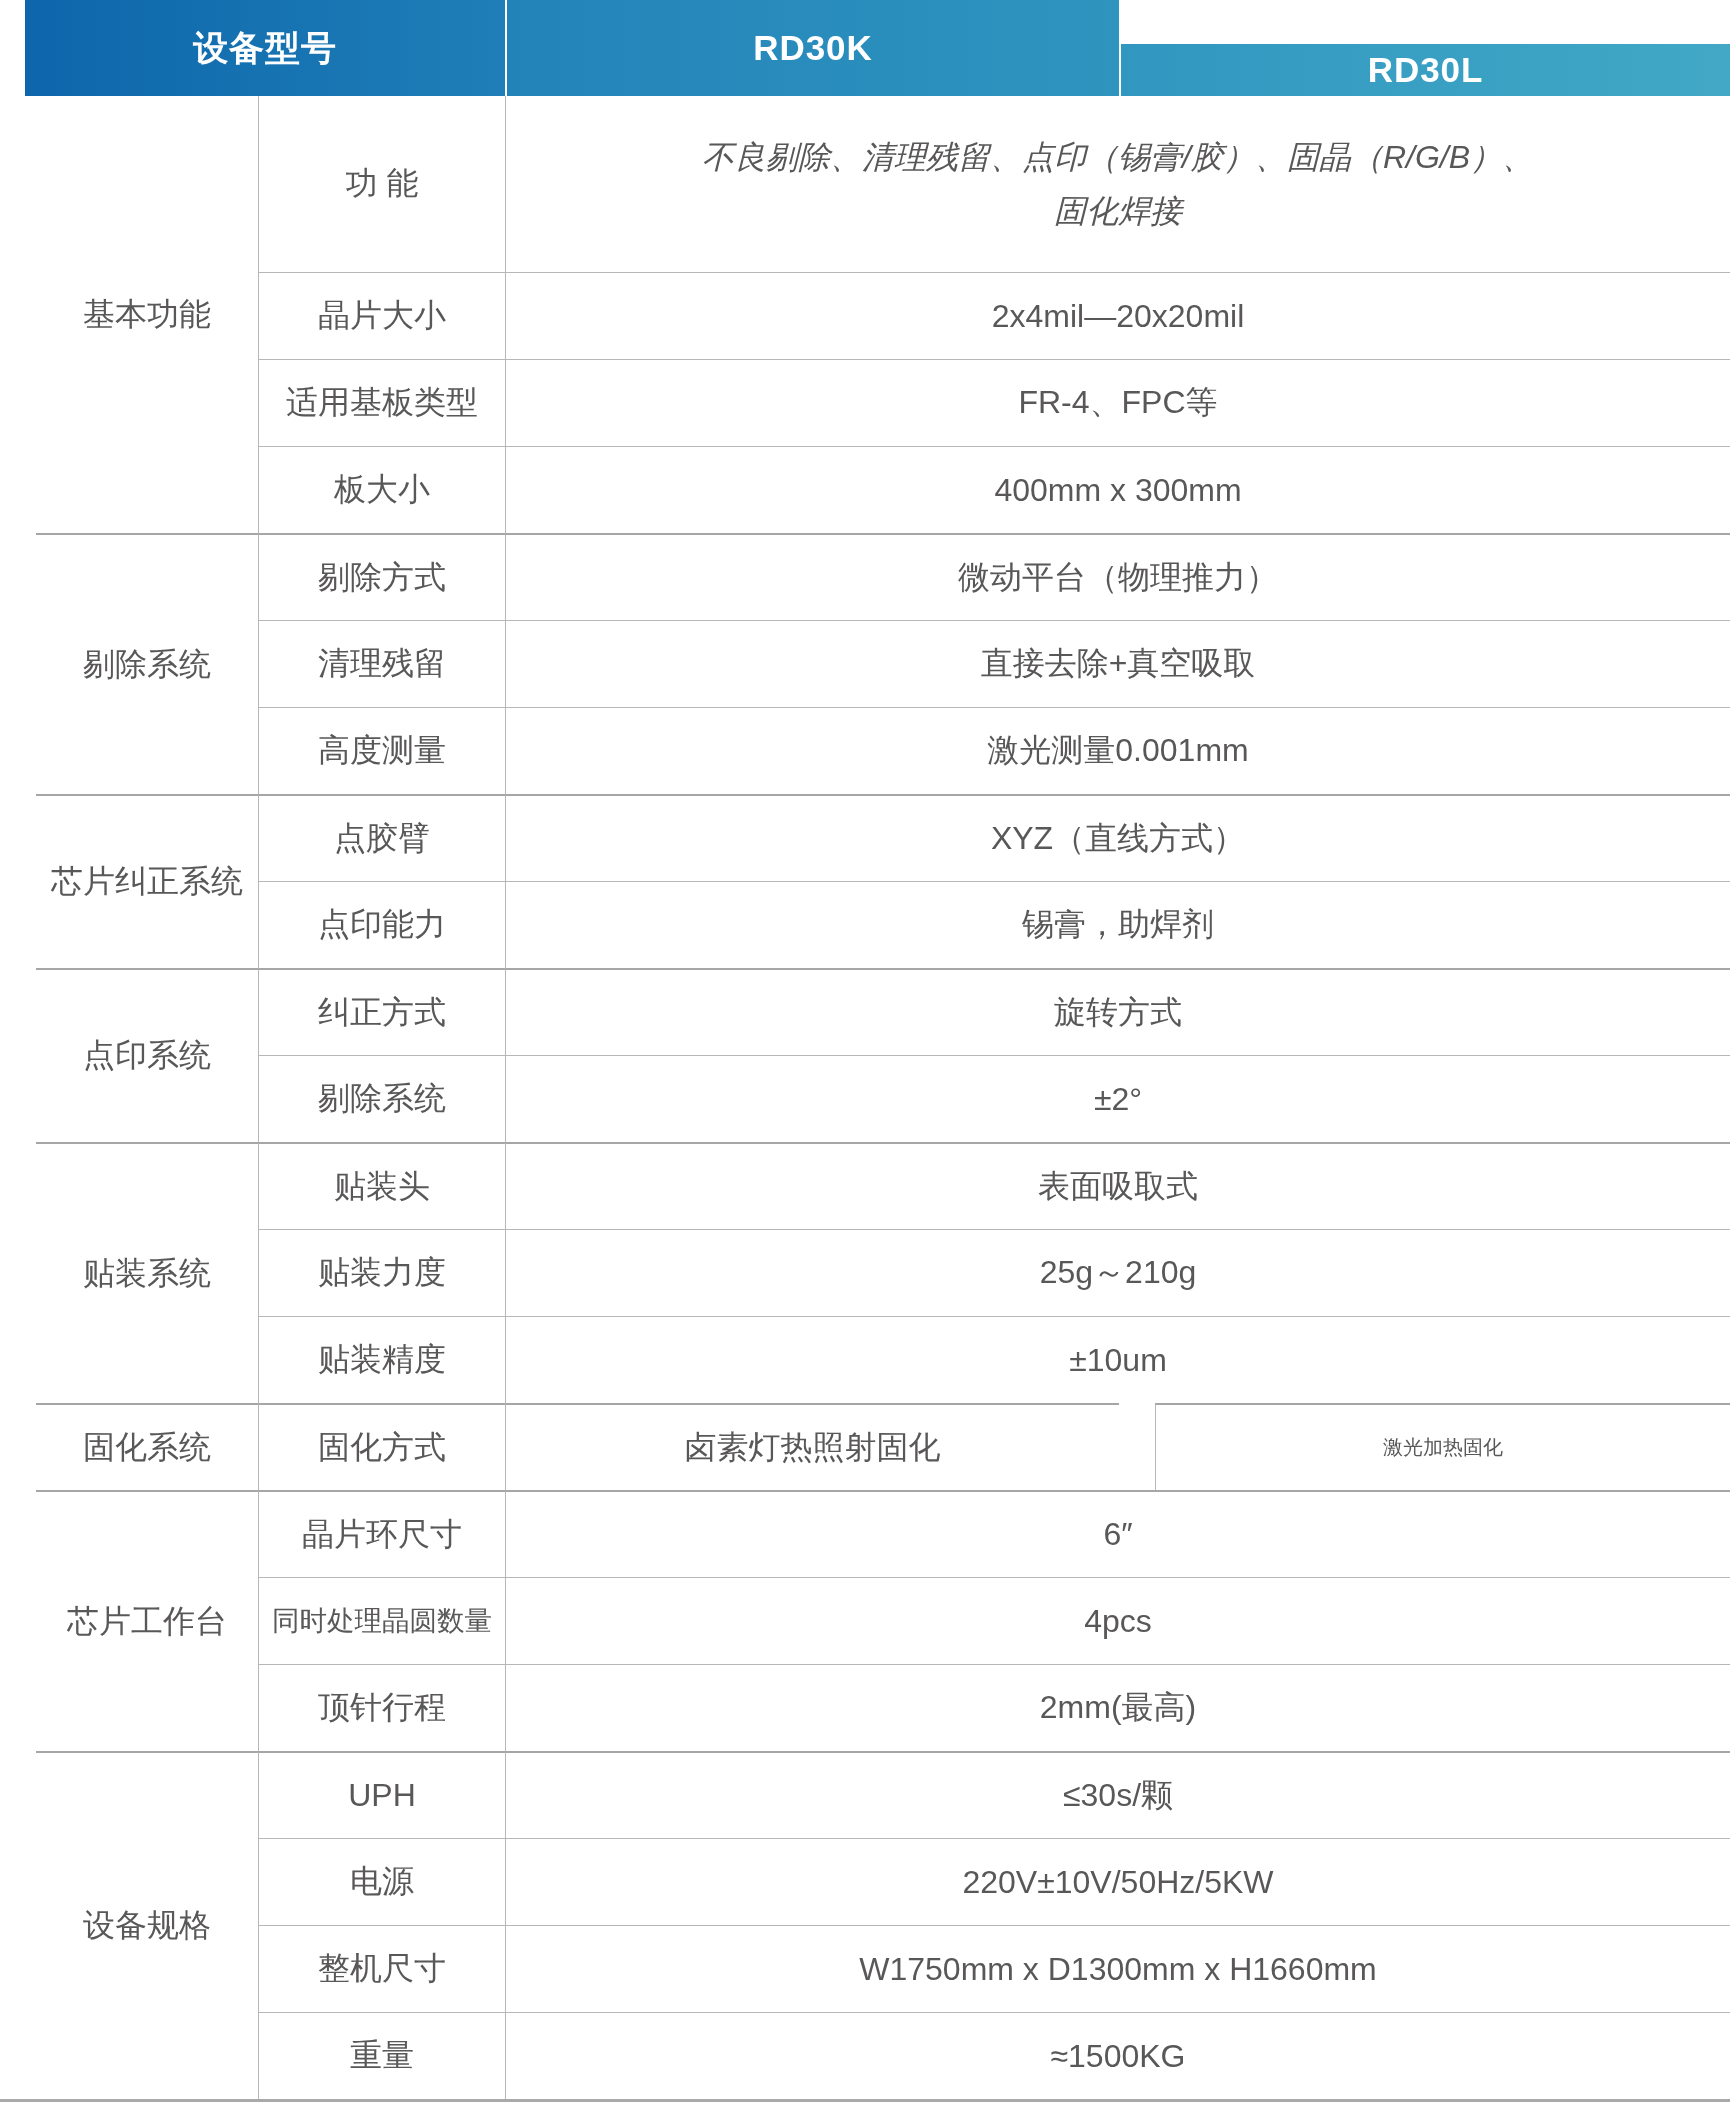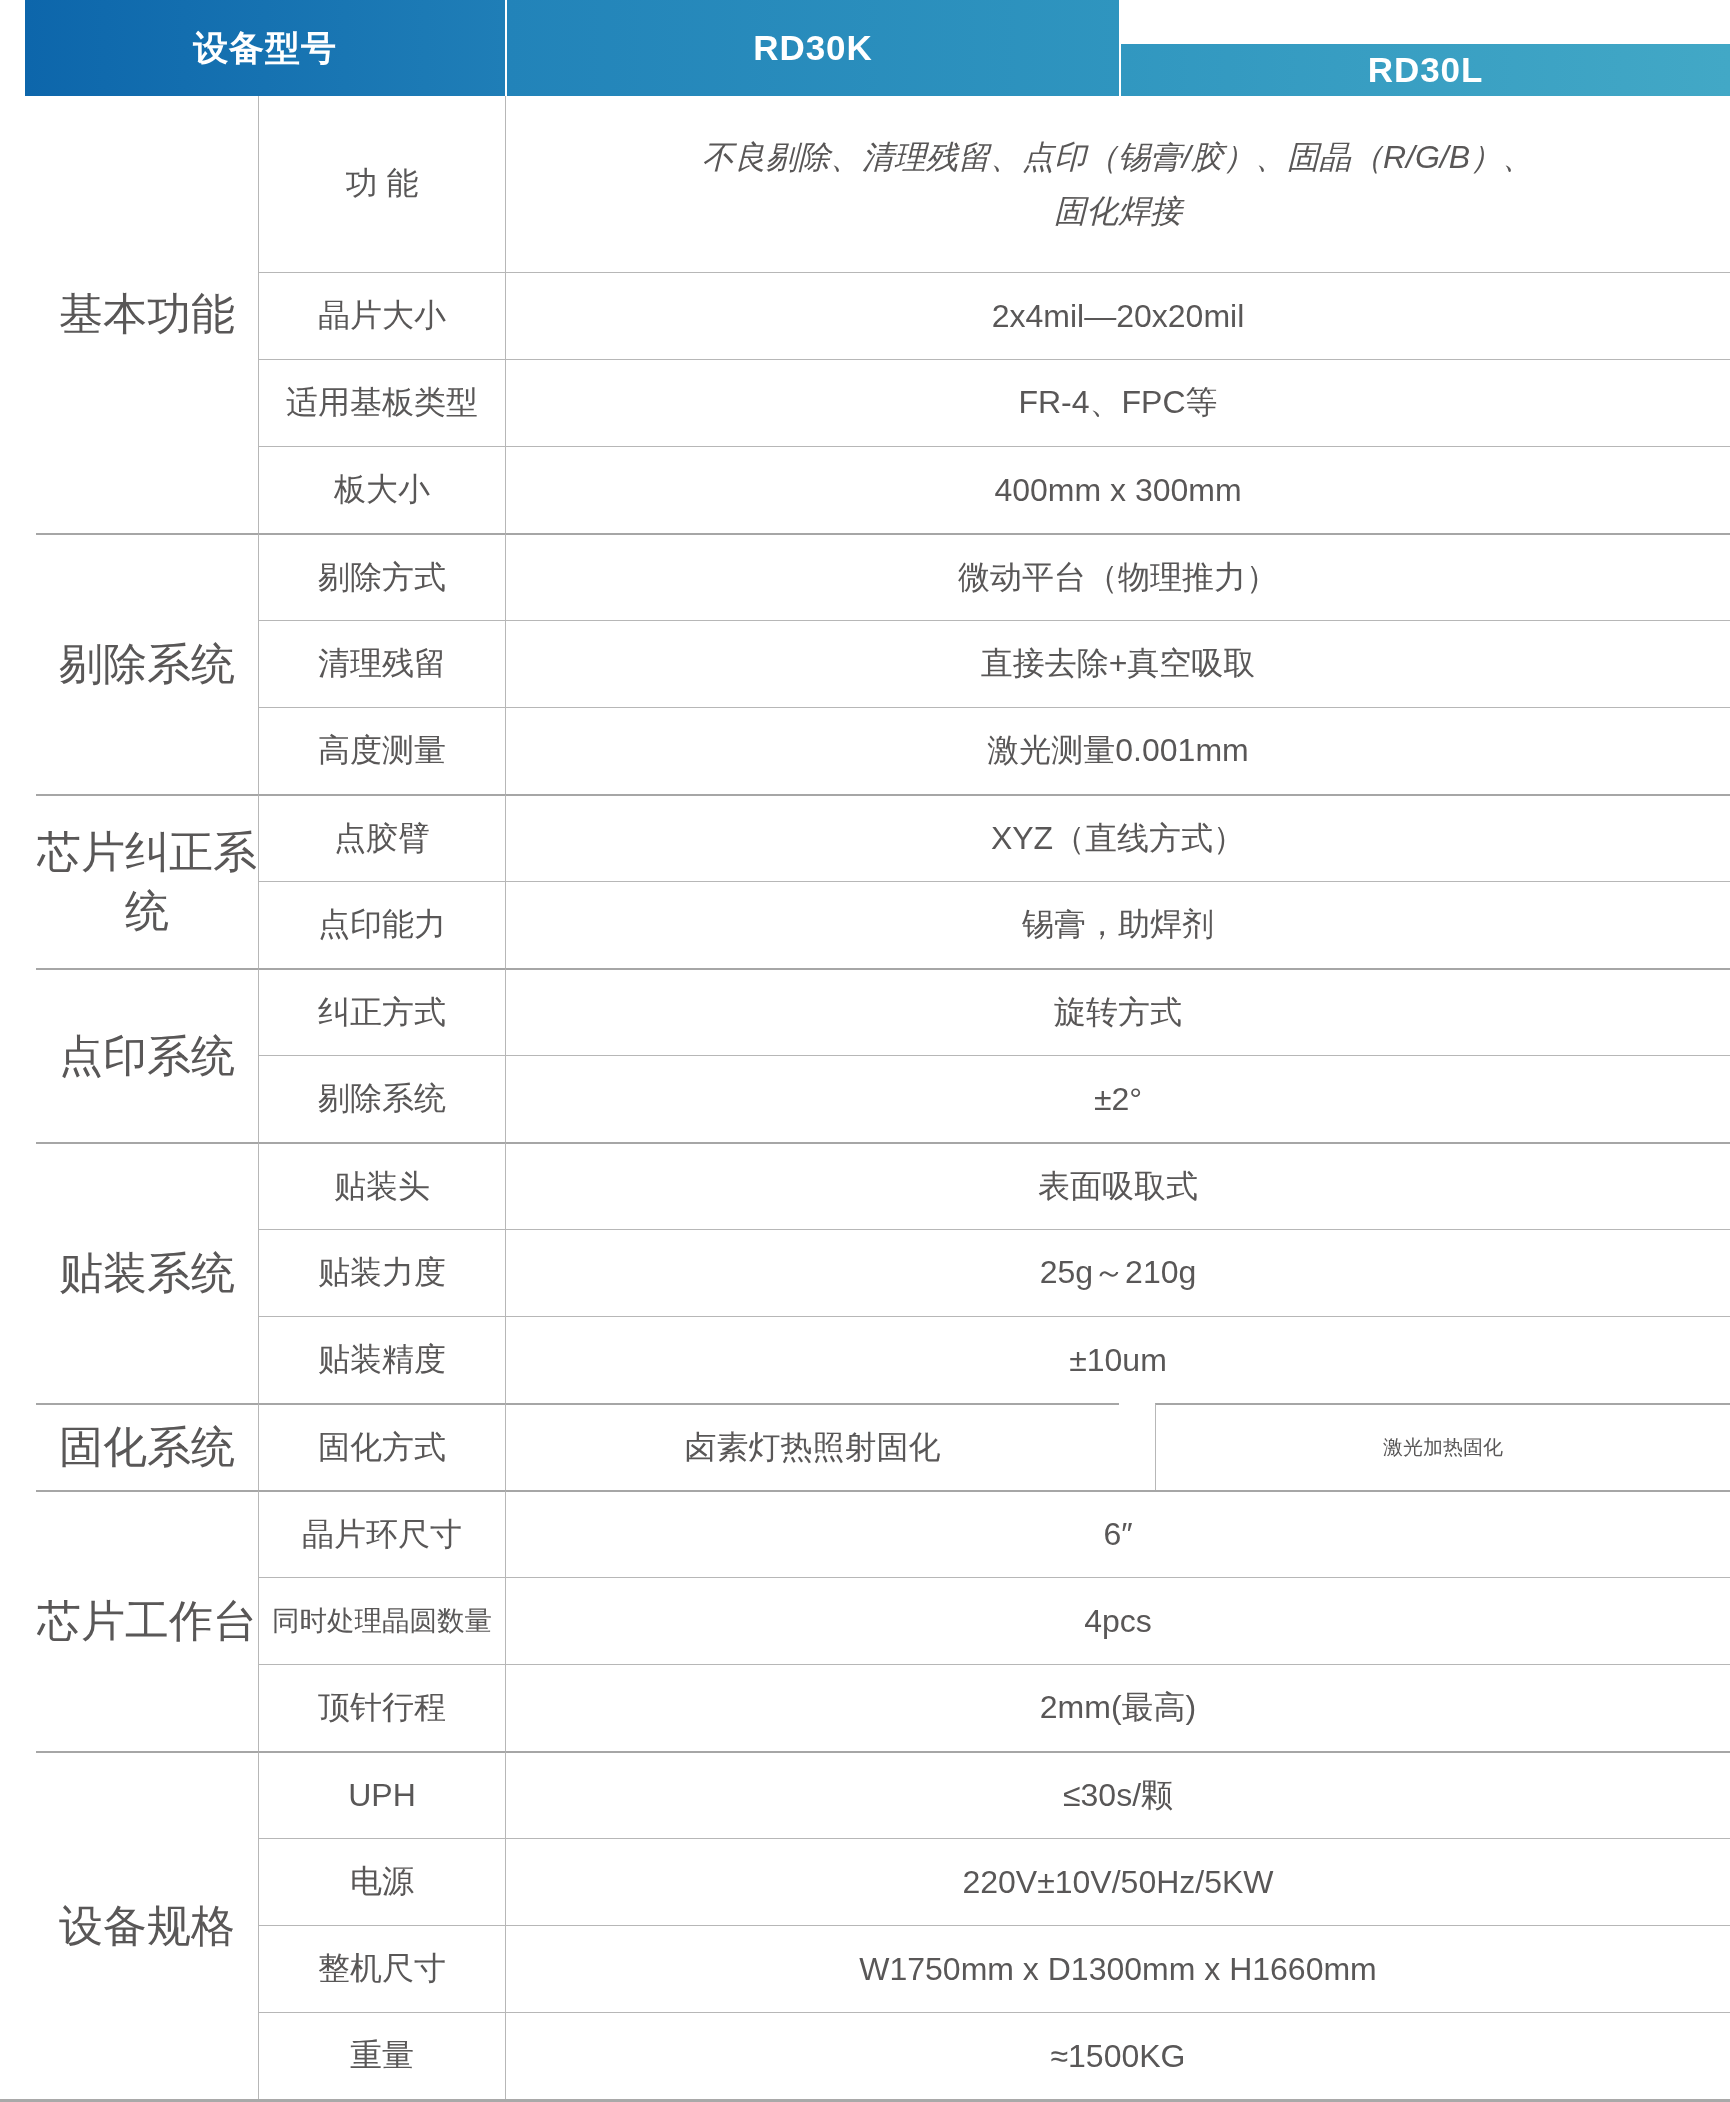--- a/index.html
+++ b/index.html
@@ -21,21 +21,21 @@
     justify-content:center;
     text-align:center;
     overflow:hidden;
   }
   
   .hm{grid-column:1/3;grid-row:1;background:linear-gradient(90deg,#0d66ab,#1f7eb7);margin-left:25px;}
   .hk{grid-column:3;grid-row:1;background:linear-gradient(90deg,#2283b9,#2f95bf);border-left:2.8px solid #ffffff;}
   .hl{grid-column:4;grid-row:1;background:linear-gradient(90deg,#3197c0,#42a8c6);border-left:2.8px solid #ffffff;margin-top:44px;}
   .hm,.hk,.hl{color:#ffffff;font-size:35px;font-weight:bold;letter-spacing:0.9px;}
   
-  .g{grid-column:1;color:var(--txt);font-size:44px;border-top:1.8px solid var(--line);margin-left:36px;}
+  .g{grid-column:1;color:var(--txt);font-size:32px;border-top:1.8px solid var(--line);margin-left:36px;}
   .p{grid-column:2;color:var(--txt);font-size:32px;border-top:1.8px solid var(--line);border-left:1.8px solid var(--line);}
   .v{grid-column:3/5;color:var(--txt);font-size:32px;border-top:1.8px solid var(--line);border-left:1.8px solid var(--line);}
   .vk{grid-column:3;color:var(--txt);font-size:32px;border-top:1.8px solid var(--line);border-left:1.8px solid var(--line);}
   .vl{grid-column:4;color:var(--txt);font-size:20px;border-top:1.8px solid var(--line);border-left:1.8px solid var(--line);margin-left:36px;}
   .gt{border-top:2.8px solid var(--gline);}
   .nt{border-top:none;}
   .sm{font-size:27.5px;}
   .ml{white-space:pre-line;line-height:1.7;font-style:italic;}
   .bar{grid-column:1/5;grid-row:24;background:#a9a9a9;}
 </style>

